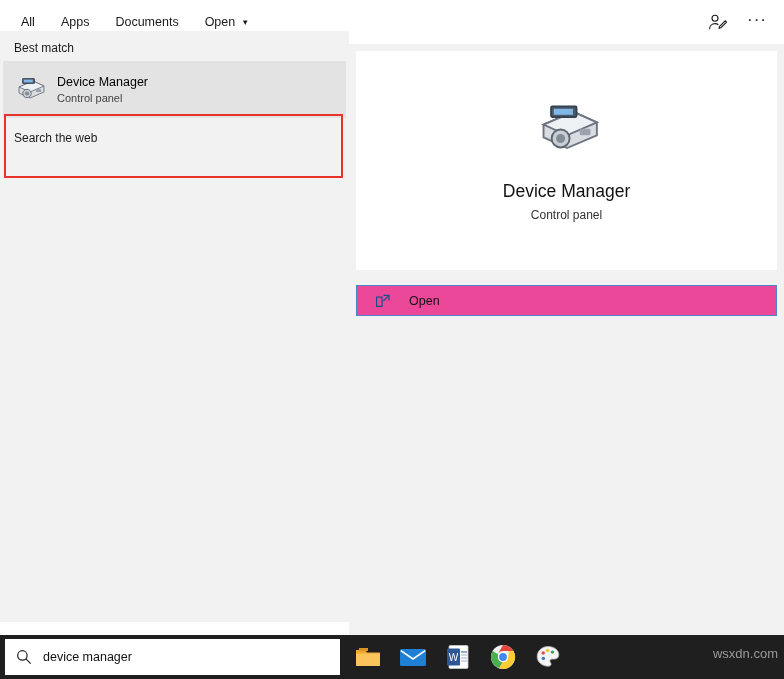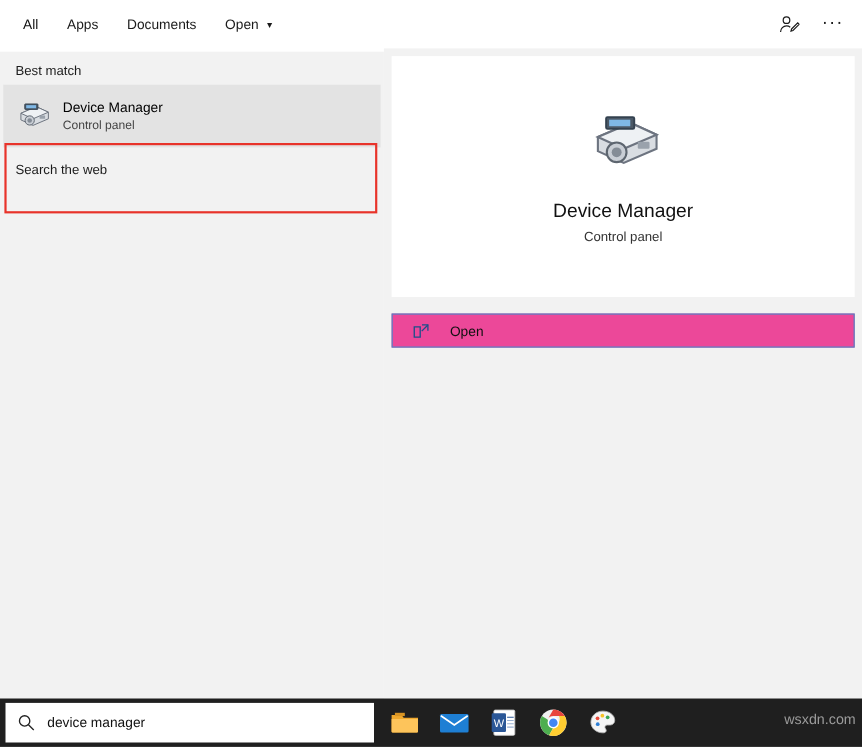--- a/index.html
+++ b/index.html
@@ -43,21 +43,21 @@
   }
   .tb-icon{
     width:34px;height:34px;display:flex;align-items:center;justify-content:center;
     color:#1b1b1b;
   }
   .tb-icon svg{display:block;}
   .dots{font-size:17px;letter-spacing:1px;line-height:1;position:relative;top:-3px;}
 
   
   .left{
-    position:absolute;left:0;top:47px;width:349px;height:591px;
+    position:absolute;left:0;top:31px;width:349px;height:591px;
     background:#f2f2f2;
     box-sizing:border-box;
   }
   .section-head{
     font-size:12px;color:#1b1b1b;
     padding:10px 0 6px 14px;
     font-weight:normal;
   }
   .result{
     position:relative;

